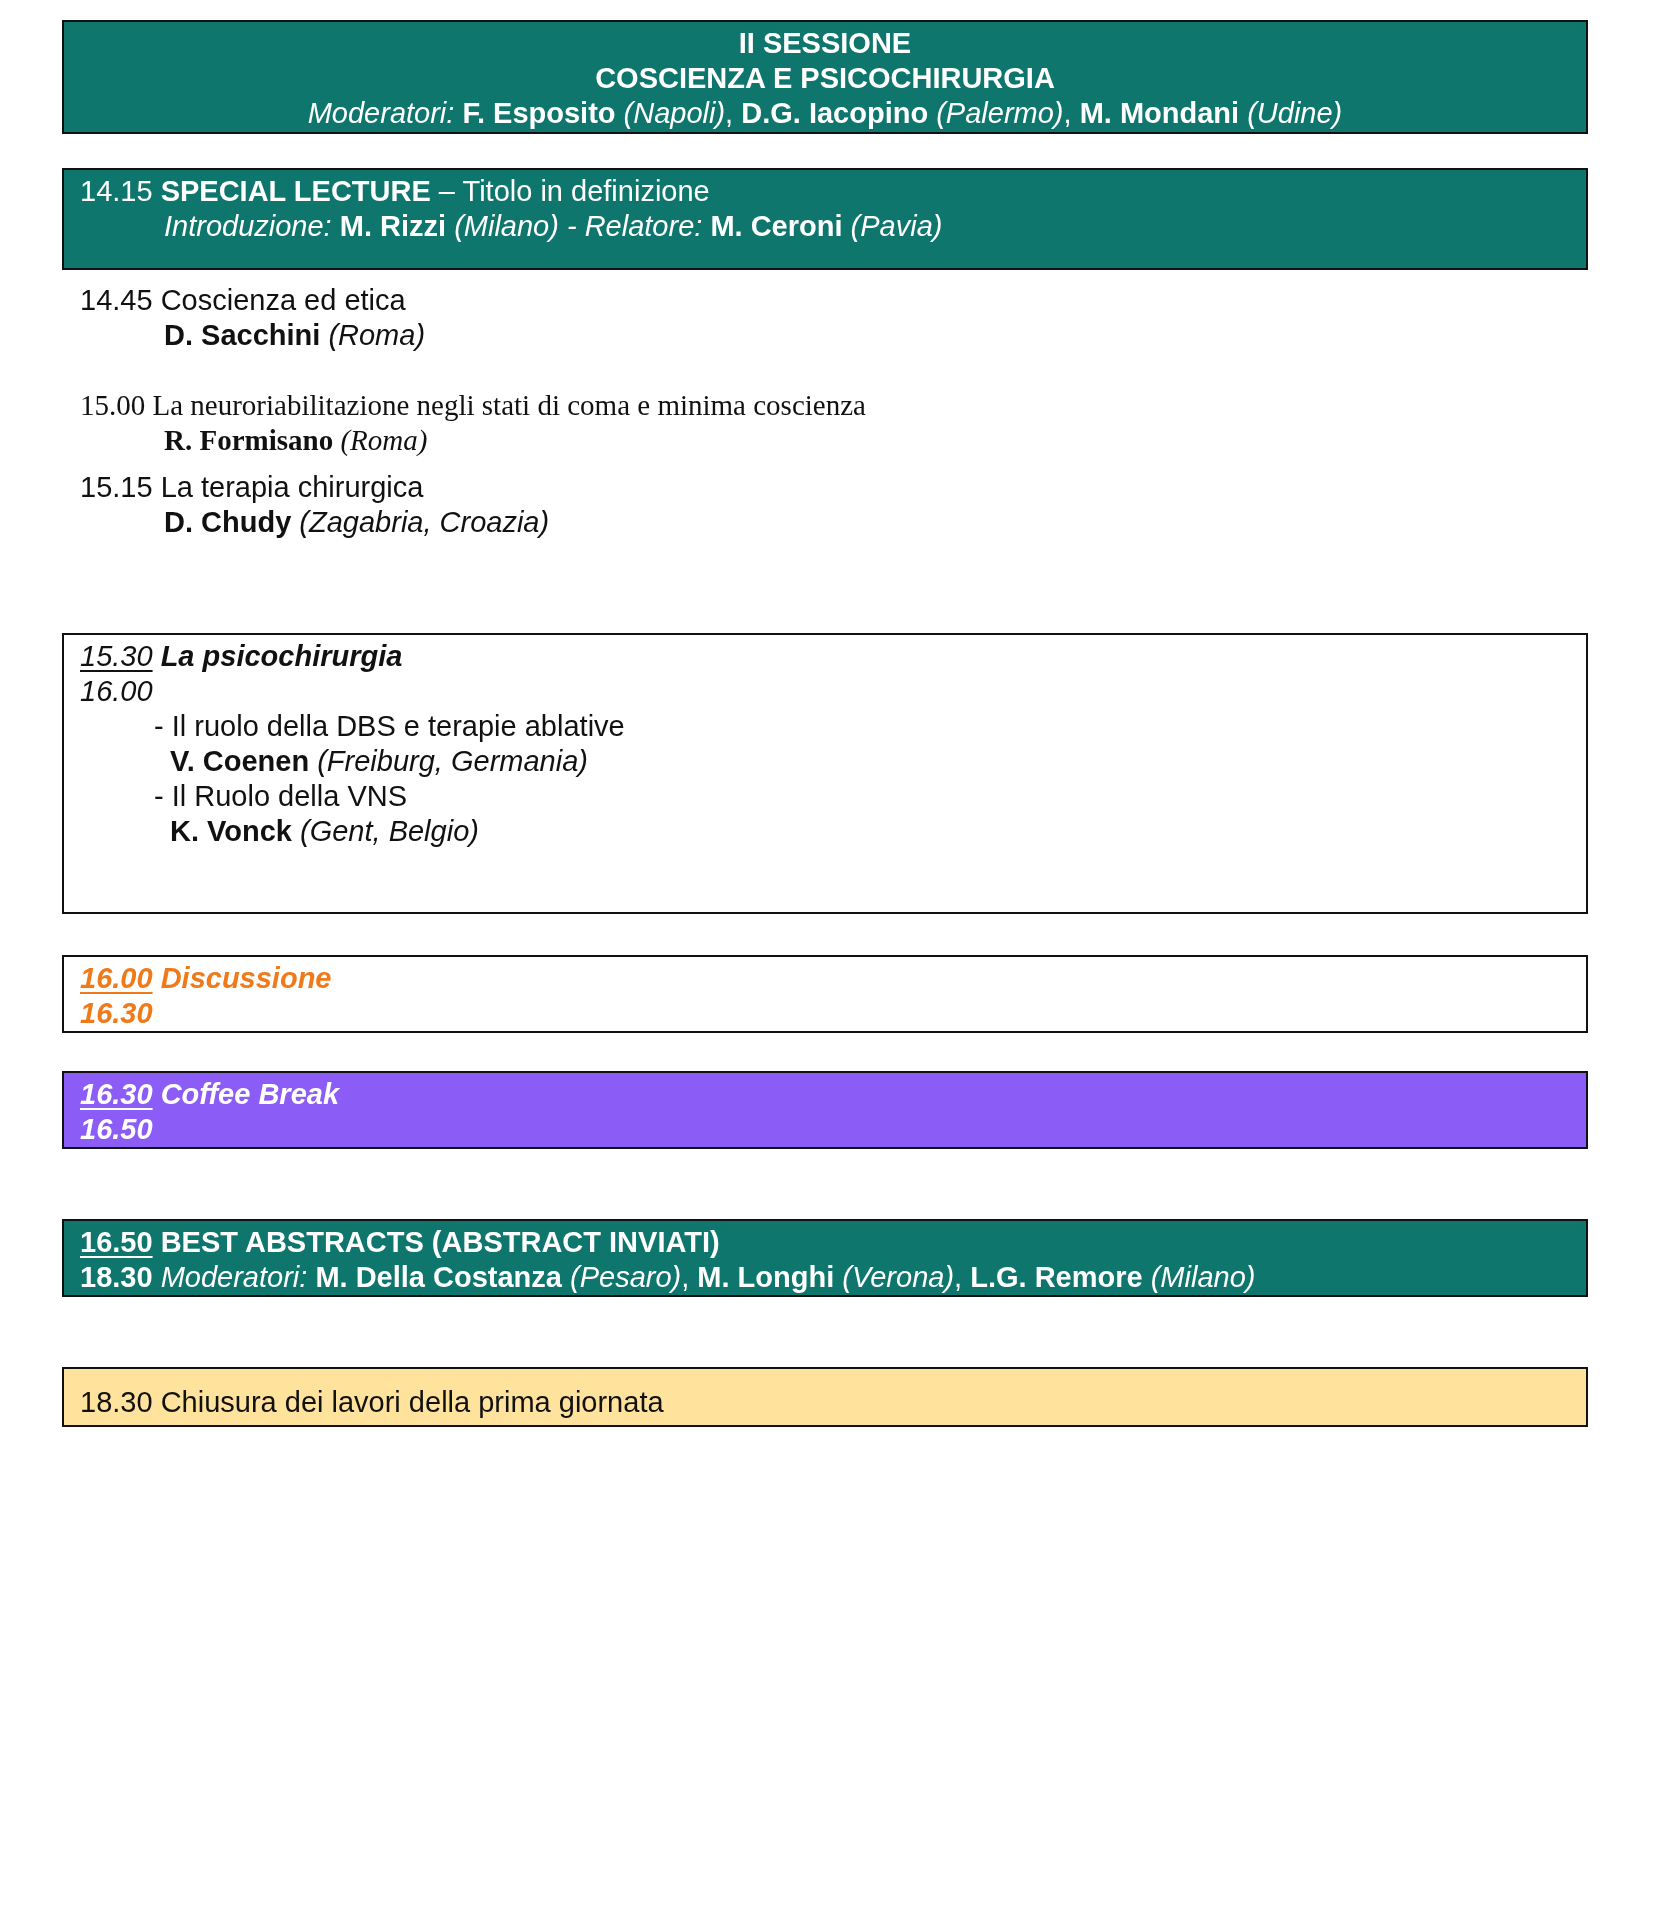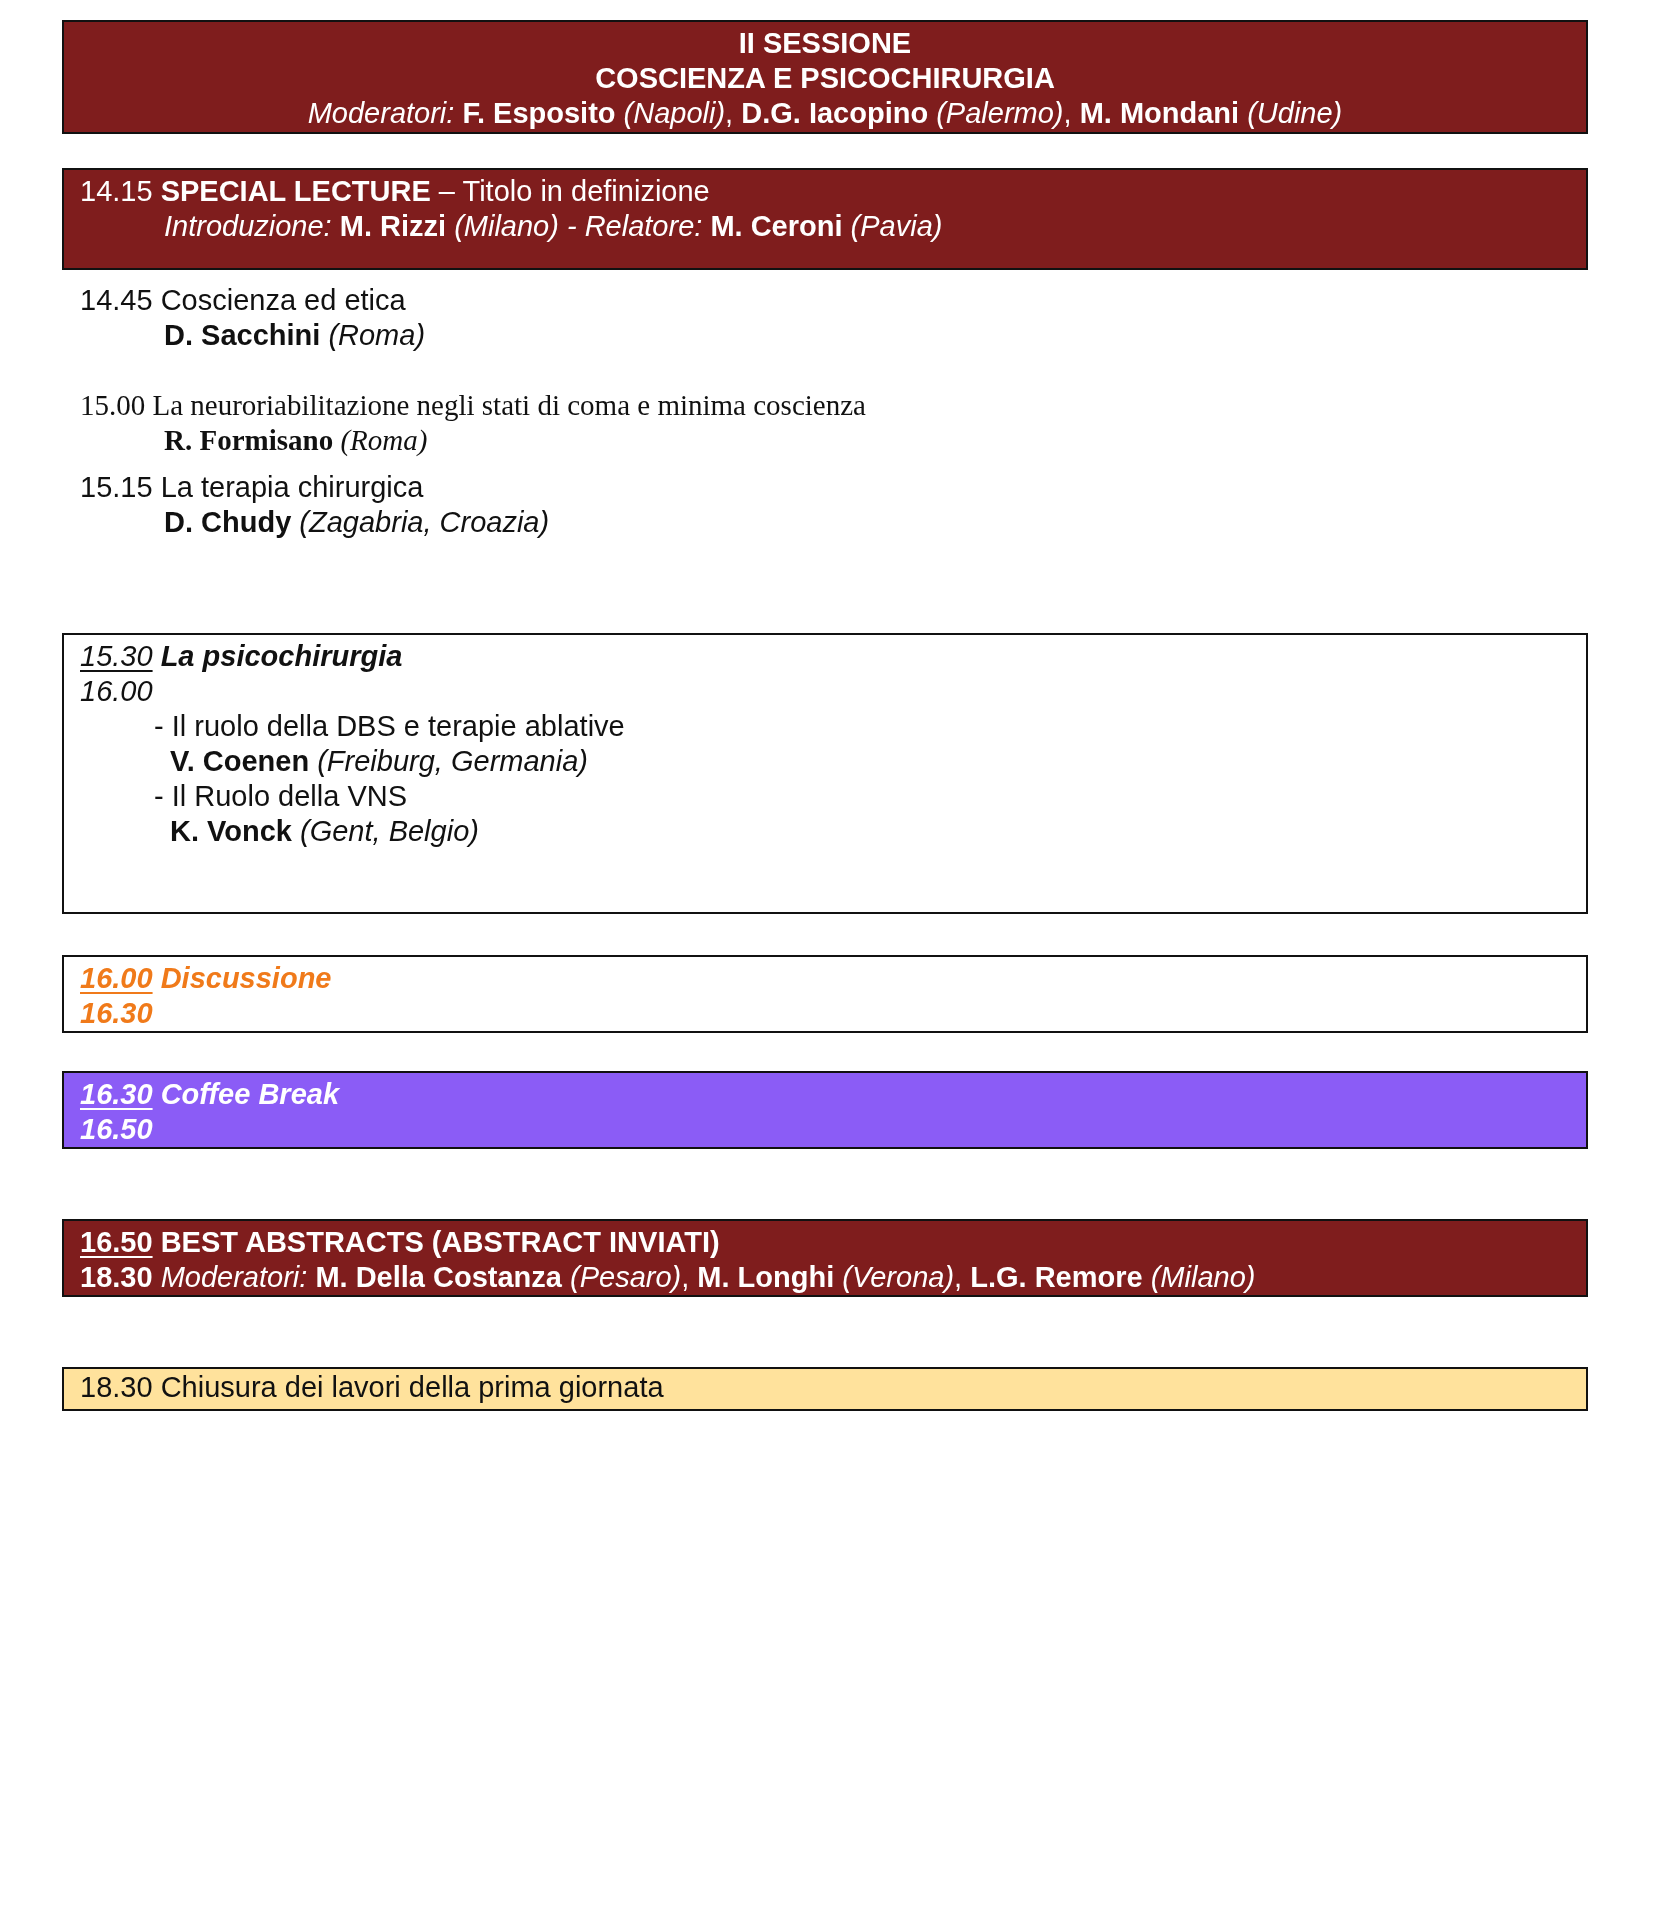--- a/index.html
+++ b/index.html
@@ -1,18 +1,18 @@
 <!DOCTYPE html>
 <html><head>
 <meta charset="utf-8">
 <style>
   html, body { margin:0; padding:0; background:#ffffff; }
   body { width:1653px; height:1919px; position:relative; font-family:"Liberation Sans", sans-serif; color:#111; }
   .box { position:absolute; left:62px; width:1526px; border:2px solid #111; box-sizing:border-box; }
-  .orange { background:#7f1d1d; color:#fff; }
+  .orange { background:#0f766e; color:#fff; }
   .blue { background:#8b5cf6; color:#fff; }
   .cream { background:#FFE29C; color:#111; }
   .white { background:#fff; }
   .line { font-size:29px; line-height:35px; white-space:nowrap; }
   b { font-weight:bold; }
   i { font-style:italic; }
   .u { text-decoration:underline; text-underline-offset:4px; }
   .center { text-align:center; }
   .plain { position:absolute; left:80px; }
   .ind { padding-left:84px; }
@@ -90,15 +90,15 @@
     <i>Moderatori:</i>
     <b>M. Della Costanza</b>
     <i>(Pesaro)</i><span>, </span>
     <b>M. Longhi</b>
     <i>(Verona)</i><span>, </span>
     <b>L.G. Remore</b>
     <i>(Milano)</i>
   </div>
 </div>
 
-<div class="box cream" style="top:1367px;height:44px;padding:1px 0 0 16px;">
+<div class="box cream" style="top:1367px;height:60px;padding:16px 0 0 16px;">
   <div class="line"><span>18.30</span> <span>Chiusura dei lavori della prima giornata</span></div>
 </div>
 
 </body></html>

